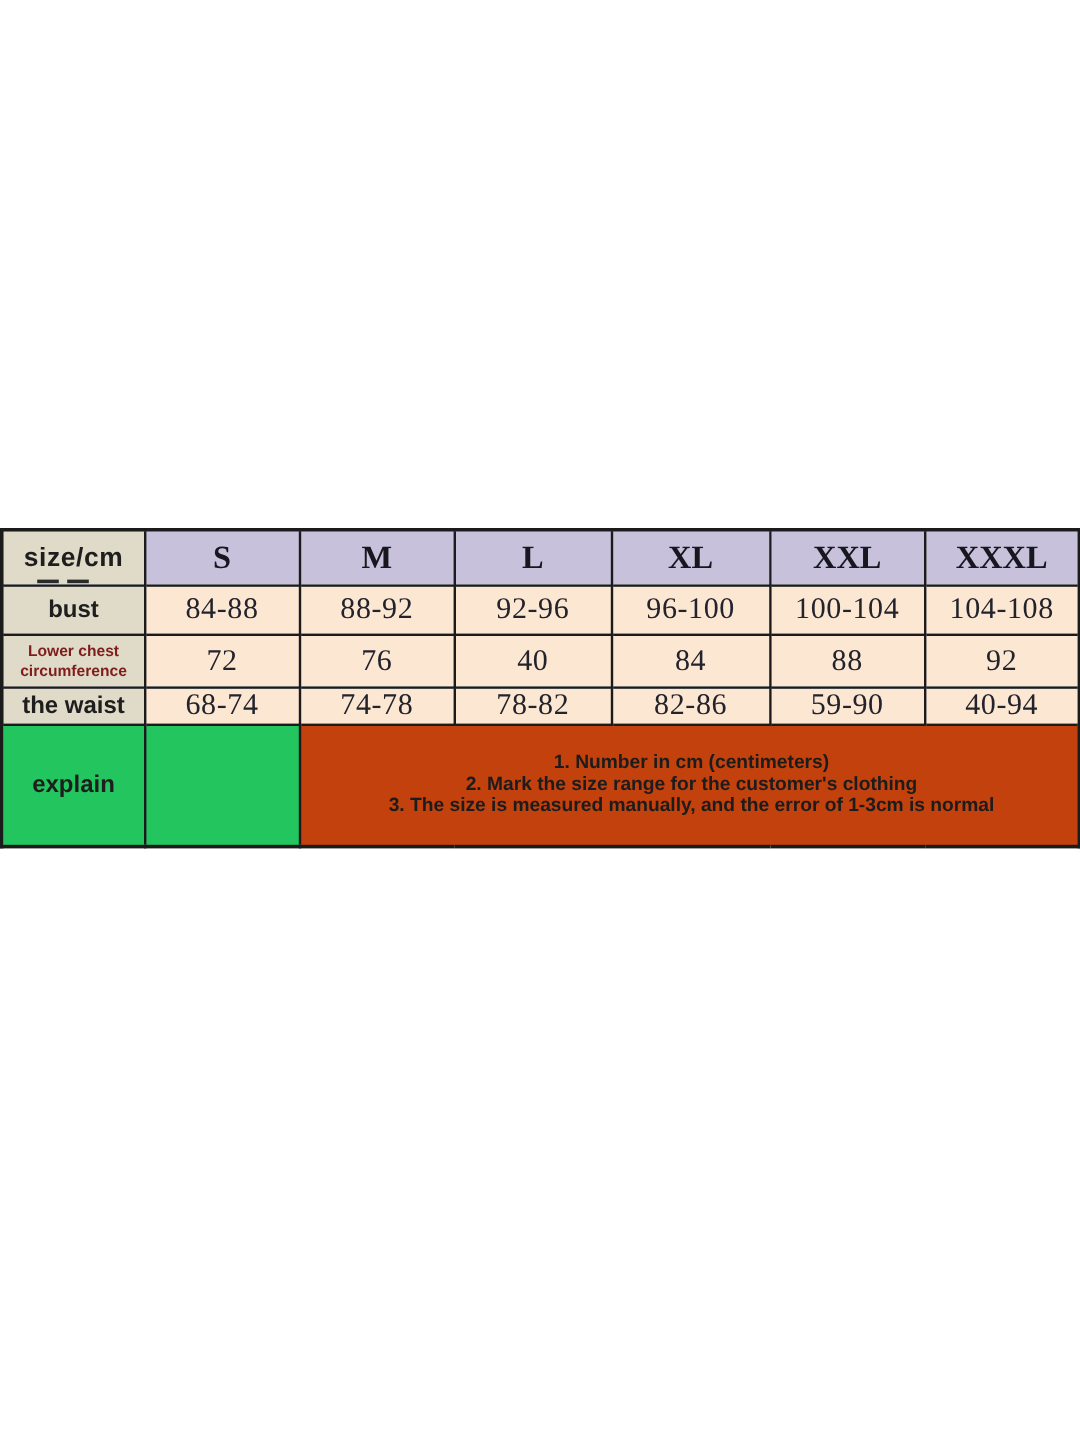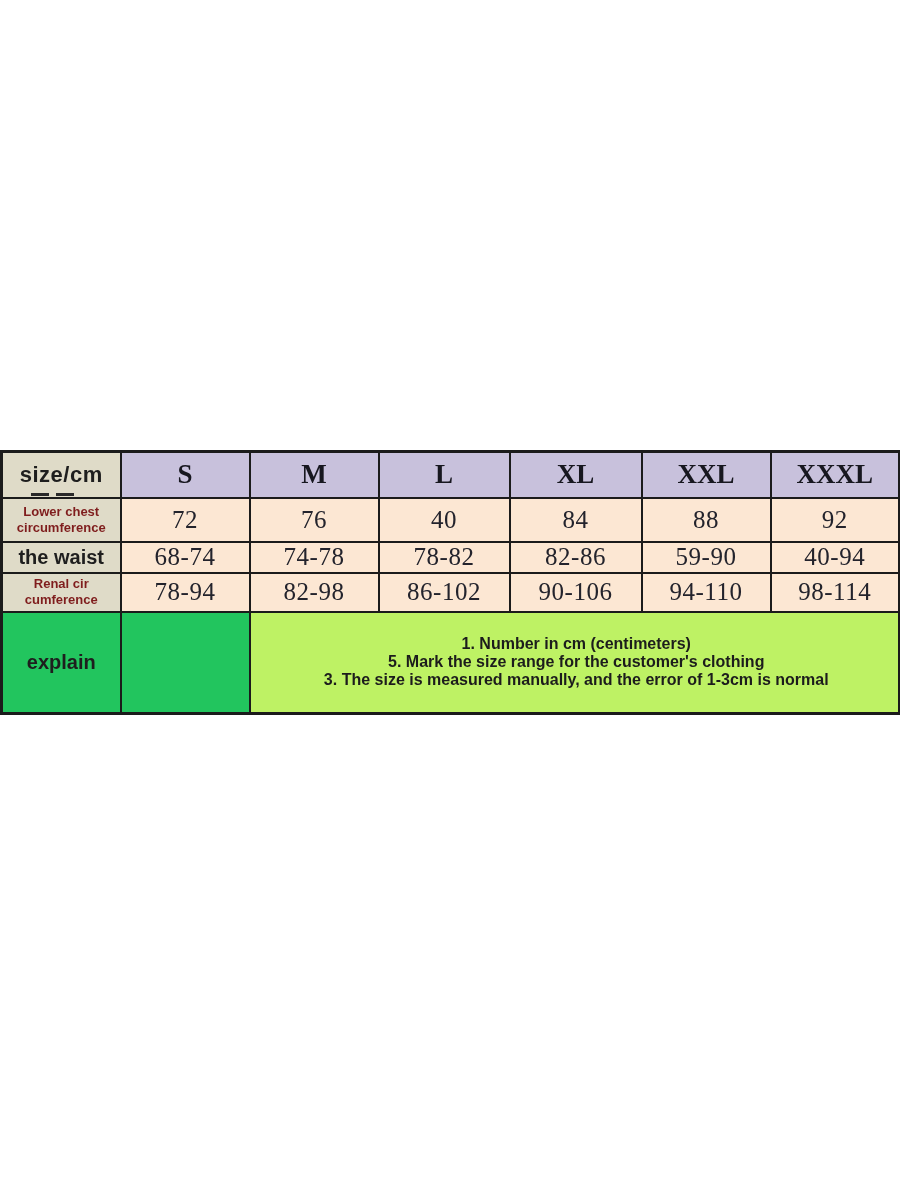--- a/index.html
+++ b/index.html
@@ -13,21 +13,21 @@
     overflow: hidden;
   }
   .page {
     position: relative;
     width: 900px;
     height: 1200px;
     background: #ffffff;
   }
   .size-table-wrap {
     position: absolute;
-    top: 450px;
+    top: 440px;
     left: 0;
     width: 899px;
   }
   table.size-table {
     border-collapse: collapse;
     table-layout: fixed;
     width: 899px;
     border: 3px solid #1b1b1b;
   }
   table.size-table td, table.size-table th {
@@ -44,21 +44,21 @@
   col.c-l     { width: 131px; }
   col.c-xl    { width: 132px; }
   col.c-xxl   { width: 129px; }
   col.c-xxxl  { width: 129px; }
 
   
   .bg-beige  { background: #dfdbc8; }
   .bg-khaki  { background: #22c55e; }
   .bg-purple { background: #c8c1dc; }
   .bg-peach  { background: #fce7d3; }
-  .bg-blue   { background: #bef264; }
+  .bg-blue   { background: #c2410c; }
 
   
   .t-sizecm {
     font-size: 22px;
     font-weight: 600;
     color: #1e1e1e;
     letter-spacing: 0.5px;
   }
   .t-size-letter {
     font-family: "Liberation Serif", serif;
@@ -152,20 +152,29 @@
               </span>
         </th>
         <th class="bg-purple t-size-letter">S</th>
         <th class="bg-purple t-size-letter">M</th>
         <th class="bg-purple t-size-letter">L</th>
         <th class="bg-purple t-size-letter">XL</th>
         <th class="bg-purple t-size-letter">XXL</th>
         <th class="bg-purple t-size-letter">XXXL</th>
       </tr>
 
+      <tr class="r-bust">
+        <td class="bg-beige t-label-lg">bust</td>
+        <td class="bg-peach t-num">84-88</td>
+        <td class="bg-peach t-num">88-92</td>
+        <td class="bg-peach t-num">92-96</td>
+        <td class="bg-peach t-num">96-100</td>
+        <td class="bg-peach t-num">100-104</td>
+        <td class="bg-peach t-num">104-108</td>
+      </tr>
 
       <tr class="r-chest">
         <td class="bg-beige t-label-sm">Lower chest
 circumference</td>
         <td class="bg-peach t-num">72</td>
         <td class="bg-peach t-num">76</td>
         <td class="bg-peach t-num">40</td>
         <td class="bg-peach t-num">84</td>
         <td class="bg-peach t-num">88</td>
         <td class="bg-peach t-num">92</td>
@@ -174,39 +183,29 @@
       <tr class="r-waist">
         <td class="bg-beige t-label-lg">the waist</td>
         <td class="bg-peach t-num">68-74</td>
         <td class="bg-peach t-num">74-78</td>
         <td class="bg-peach t-num">78-82</td>
         <td class="bg-peach t-num">82-86</td>
         <td class="bg-peach t-num">59-90</td>
         <td class="bg-peach t-num">40-94</td>
       </tr>
 
-      <tr class="r-renal">
-        <td class="bg-beige t-label-sm">Renal cir
-cumference</td>
-        <td class="bg-peach t-num">78-94</td>
-        <td class="bg-peach t-num">82-98</td>
-        <td class="bg-peach t-num">86-102</td>
-        <td class="bg-peach t-num">90-106</td>
-        <td class="bg-peach t-num">94-110</td>
-        <td class="bg-peach t-num">98-114</td>
-      </tr>
 
 
       <tr class="r-explain">
         <td class="bg-khaki t-label-lg">explain</td>
         <td class="bg-khaki"></td>
         <td class="bg-blue notes-cell" colspan="5">
           <div class="notes-inner">
             <div class="note-line">1. Number in cm (centimeters)</div>
-            <div class="note-line">5. Mark the size range for the customer's clothing</div>
+            <div class="note-line">2. Mark the size range for the customer's clothing</div>
             <div class="note-line">3. The size is measured manually, and the error of 1-3cm is normal</div>
           </div>
         </td>
       </tr>
     </tbody>
       </table>
   </div>
 </div>
 
 </body></html>

